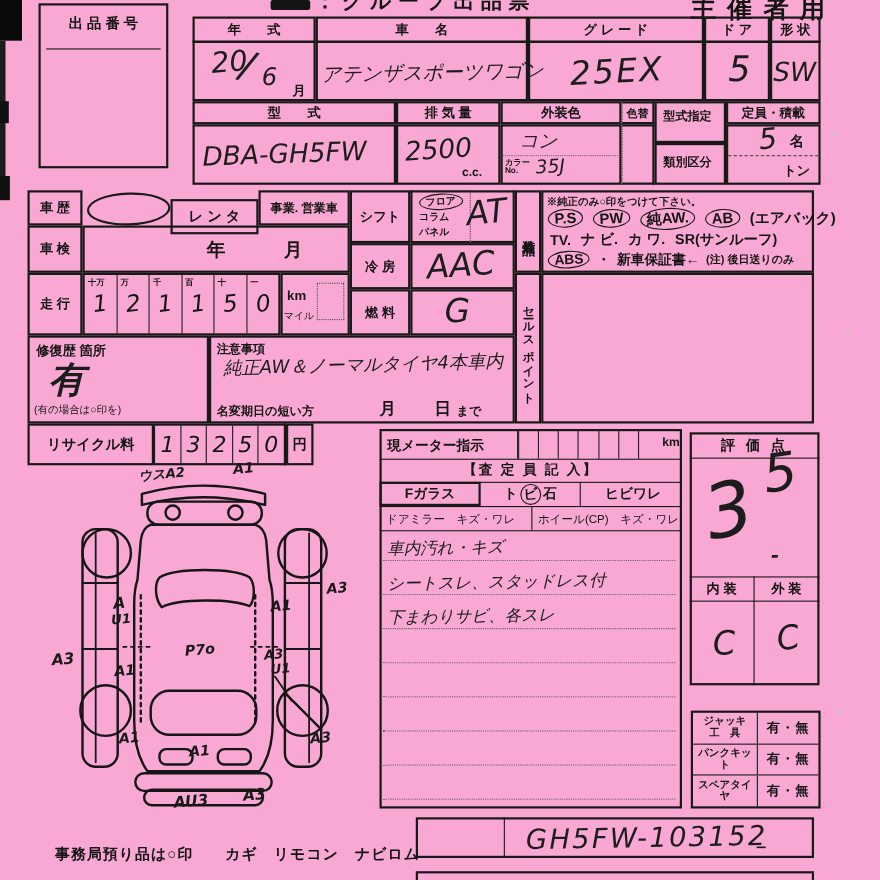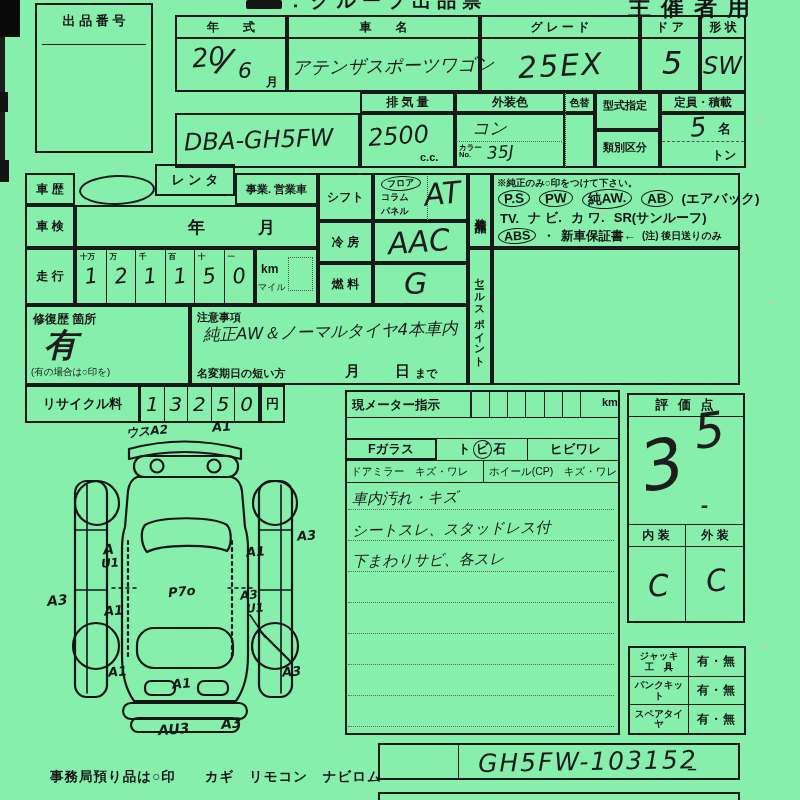--- a/index.html
+++ b/index.html
@@ -1,16 +1,16 @@
 <!DOCTYPE html>
 <html><head>
 <meta charset="utf-8">
 <style>
   html,body{margin:0;padding:0;background:#e9e8e4;}
-  #page{position:relative;width:800px;height:800px;background:#86efac;overflow:hidden;
+  #page{position:relative;width:800px;height:800px;background:#f9a8d4;overflow:hidden;
         font-family:"Liberation Sans", sans-serif;color:#141414;}
   .abs{position:absolute;}
   .box{position:absolute;box-sizing:border-box;border:2px solid #191919;background:transparent;}
   .hline{position:absolute;border-top:1.6px solid #191919;}
   .vline{position:absolute;border-left:1.6px solid #191919;}
   .dotline{position:absolute;border-top:1.3px dotted #666;}
   .lbl{position:absolute;font-weight:bold;color:#141414;white-space:nowrap;}
   .cts{display:flex;align-items:center;justify-content:center;text-align:center;}
   .hw{position:absolute;font-family:"DejaVu Sans", sans-serif;font-style:italic;color:#1d1d1d;white-space:nowrap;}
   .vert{writing-mode:vertical-rl;text-orientation:upright;letter-spacing:2px;}
@@ -80,20 +80,23 @@
   <span class="lbl" style="left:266px;top:74px;font-size:12px;">月</span>
   <div class="box" style="left:287px;top:37px;width:193px;height:55px;"></div>
   <span class="hw" style="left:292px;top:54px;font-size:18px;transform:rotate(-1deg);">アテンザスポーツワゴン</span>
   <div class="box" style="left:480px;top:37px;width:160px;height:55px;"></div>
   <span class="hw" style="left:518px;top:48px;font-size:30px;letter-spacing:2px;transform:rotate(-3deg);">25EX</span>
   <div class="box" style="left:640px;top:37px;width:60px;height:55px;"></div>
   <span class="hw" style="left:662px;top:44px;font-size:32px;">5</span>
   <div class="box" style="left:700px;top:37px;width:46px;height:55px;"></div>
   <span class="hw" style="left:703px;top:52px;font-size:24px;">SW</span>
 
+  <div class="box cts" style="left:175px;top:92px;width:185px;height:21px;">
+    <span class="lbl" style="position:static;font-size:12px;">型　　式</span>
+    </div>
   <div class="box" style="left:175px;top:113px;width:185px;height:55px;"></div>
   <span class="hw" style="left:184px;top:126px;font-size:24px;transform:rotate(-2deg);">DBA-GH5FW</span>
 
   <div class="box cts" style="left:360px;top:92px;width:95px;height:21px;">
     <span class="lbl" style="position:static;font-size:12px;">排 気 量</span>
     </div>
   <div class="box" style="left:360px;top:113px;width:95px;height:55px;"></div>
   <span class="hw" style="left:368px;top:122px;font-size:24px;transform:rotate(-4deg);">2500</span>
   <span class="lbl" style="left:420px;top:151px;font-size:11px;">c.c.</span>
 
@@ -125,21 +128,21 @@
   <div class="box" style="left:660px;top:113px;width:86px;height:55px;"></div>
   <span class="hw" style="left:690px;top:112px;font-size:26px;transform:rotate(-5deg);">5</span>
   <span class="lbl" style="left:718px;top:120px;font-size:13px;">名</span>
   <div class="abs" style="left:662px;top:141px;width:82px;border-top:1.3px dashed #555;"></div>
   <span class="lbl" style="left:712px;top:147px;font-size:12px;">トン</span>
 
   <div class="box cts" style="left:25px;top:173px;width:50px;height:32px;">
     <span class="lbl" style="position:static;font-size:12px;">車 歴</span>
     </div>
   <div class="abs" style="left:79px;top:175px;width:72px;height:26px;border:2px solid #1a1a1a;border-radius:50%;transform:rotate(-2deg);"></div>
-  <div class="box cts" style="left:155px;top:164px;width:80px;height:32px;text-align:right;">
+  <div class="box cts" style="left:155px;top:181px;width:80px;height:32px;text-align:right;">
     <span class="lbl" style="position:static;font-size:13px;">レ ン タ</span>
     </div>
   <div class="box cts" style="left:235px;top:173px;width:83px;height:32px;">
     <span class="lbl" style="position:static;font-size:11px;">事業. 営業車</span>
     </div>
 
   <div class="box cts" style="left:25px;top:205px;width:50px;height:43px;">
     <span class="lbl" style="position:static;font-size:12px;">車 検</span>
     </div>
   <div class="box" style="left:75px;top:205px;width:243px;height:43px;"></div>
@@ -324,20 +327,23 @@
   <div class="metcell"></div>
       <div class="metcell"></div>
       <div class="metcell"></div>
       <div class="metcell"></div>
       <div class="metcell"></div>
       <div class="metcell"></div>
       <div class="metcell"></div>
     </div>
   <span class="lbl" style="left:602px;top:396px;font-size:11px;">km</span>
   <div class="hline" style="left:345px;top:417px;width:275px;"></div>
+  <div class="abs cts" style="left:345px;top:417px;width:275px;height:21px;">
+    <span class="lbl" style="position:static;font-size:12.5px;letter-spacing:2px;">【査 定 員 記 入】</span>
+    </div>
   <div class="hline" style="left:345px;top:438px;width:275px;"></div>
   <div class="box cts" style="left:345px;top:438px;width:92px;height:22px;">
     <span class="lbl" style="position:static;font-size:12.5px;">Fガラス</span>
     </div>
   <div class="abs cts" style="left:437px;top:438px;width:90px;height:22px;font-size:12.5px;font-weight:bold;gap:2px;">
     <span>ト</span>
     <span class="circled" style="padding:0 2px;font-weight:bold;">ビ</span>
     <span>石</span>
   </div>
   <div class="vline" style="left:527px;top:438px;height:22px;"></div>

